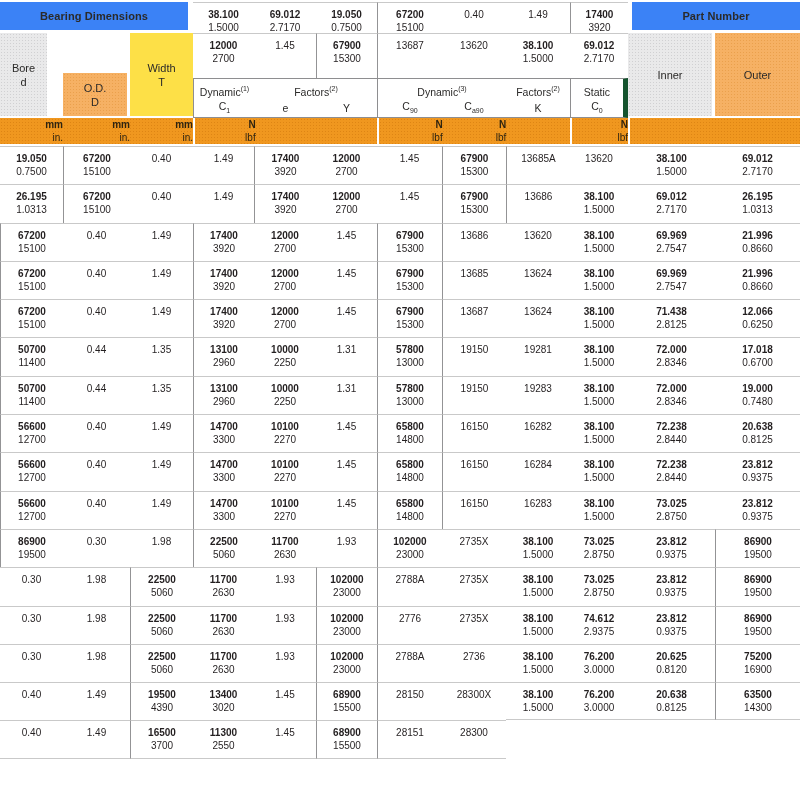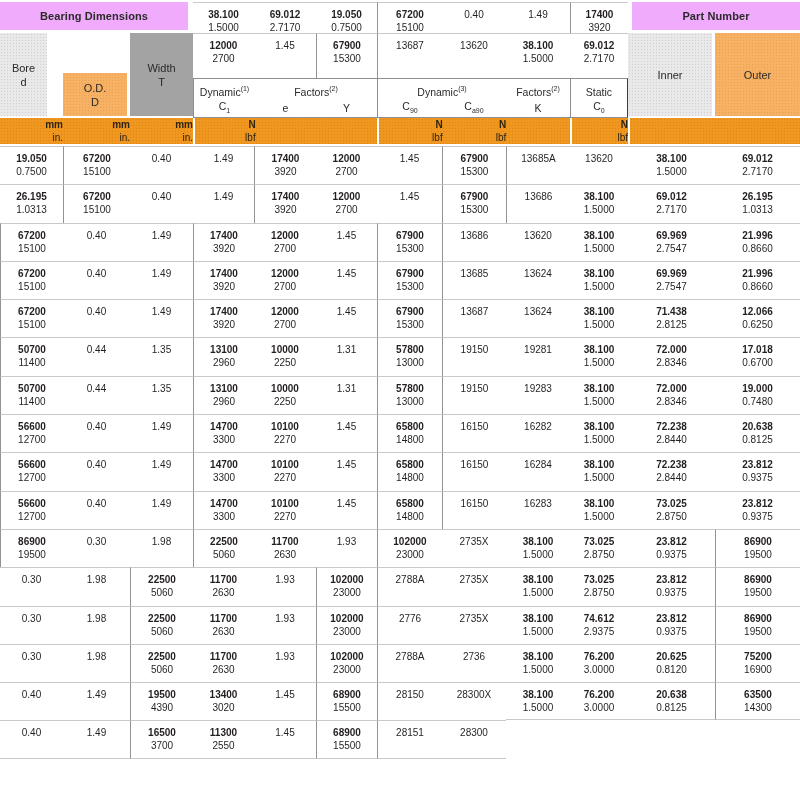--- a/index.html
+++ b/index.html
@@ -12,51 +12,51 @@
   .grid {
     display:grid; width:800px; margin-top:2px;
     grid-template-columns:63px 67px 63px 61px 62px 61px 65px 64px 64px 58px 87px 85px;
     grid-template-rows:31px 45px 40px 28px;
     grid-auto-rows:38.3px;
   }
   .cell { box-sizing:border-box; min-width:0; }
 
   
   .band       { padding-bottom:3px; }
-  .band .fill { height:100%; background:#f0abfc; display:flex; align-items:center; justify-content:center;
+  .band .fill { height:100%; background:#3b82f6; display:flex; align-items:center; justify-content:center;
                 font-size:11px; font-weight:700; color:#2b2a29; letter-spacing:0.1px; }
   .band-left  { grid-column:1/4; grid-row:1; padding-right:5px; }
   .band-part  { grid-column:11/13; grid-row:1; padding-left:4px; }
 
   .loadratings { grid-column:4/11; grid-row:1/3; border:1px solid #8e8e90; border-bottom:none;
                  background:#fff; display:flex; align-items:center; justify-content:center;
                  font-size:11px; color:#2b2a29; }
 
   
   .colhead { grid-row:2/4; padding-bottom:2px; }
   .colhead .fill { height:100%; display:flex; flex-direction:column; align-items:center; justify-content:center;
                    font-size:11px; line-height:14px; color:#2b2a29; }
   .tex-gray   { background:#e9e9ea; background-image:radial-gradient(rgba(120,120,125,0.22) 0.7px, transparent 0.8px); background-size:3px 3px; }
   .tex-lorange{ background:#f6b164; background-image:radial-gradient(rgba(205,120,20,0.30) 0.7px, transparent 0.8px); background-size:3px 3px; }
   .tex-orange { background:#f0971f; background-image:radial-gradient(rgba(190,100,0,0.35) 0.7px, transparent 0.8px); background-size:3px 3px; }
   .ch-bore  { grid-column:1; padding-right:16px; }
   .ch-od    { grid-column:2; padding-right:3px;margin-top:40px; }
   .ch-width { grid-column:3; }
-  .ch-width .fill { background:#a3a3a3;align-items:center; }
+  .ch-width .fill { background:#fde047;align-items:center; }
   .ch-inner { grid-column:11; padding-right:3px; }
   .ch-outer { grid-column:12; }
 
   
   .sec { grid-row:3; border-top:1px solid #8e8e90; border-bottom:1px solid #8e8e90;
          border-left:1px solid #8e8e90; background:#fff;
          display:grid; grid-template-columns:1fr 1fr 1fr; grid-template-rows:1fr 1fr;
          align-items:end; font-size:10.5px; color:#2b2a29; padding:4px 0 3px 0; }
   .sec-1 { grid-column:4/7; }
   .sec-2 { grid-column:7/10; }
-  .sec-3 { grid-column:10; border-right:1px solid #14532d; grid-template-columns:1fr; }
+  .sec-3 { grid-column:10; border-right:5px solid #14532d; grid-template-columns:1fr; }
   .sec div { text-align:center; }
   .sec sup { font-size:7px; vertical-align:super; }
   .sec sub { font-size:7px; vertical-align:sub; }
   .g-c1  { grid-column:1; grid-row:1; }
   .g-ey  { grid-column:2/4; grid-row:1; }
   .g-c90 { grid-column:1/3; grid-row:1; }
   .g-k   { grid-column:3; grid-row:1; }
   .sym   { grid-row:2; padding-top:2px; }
 
   

